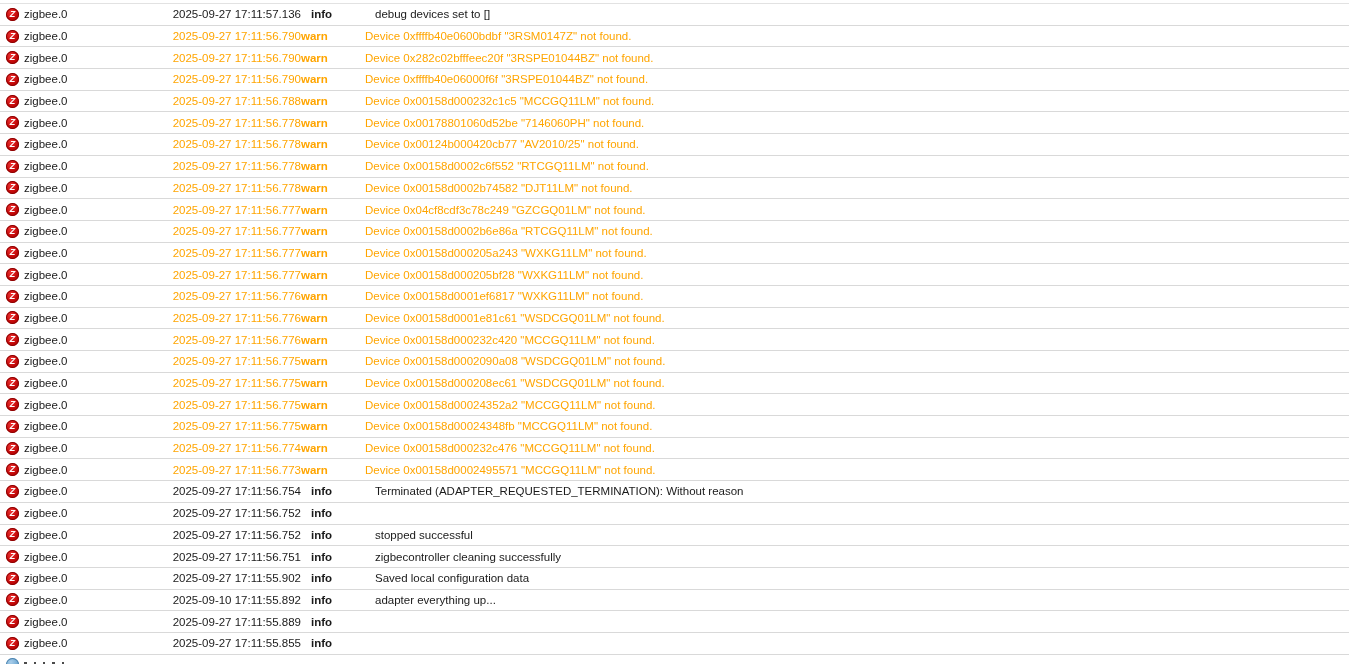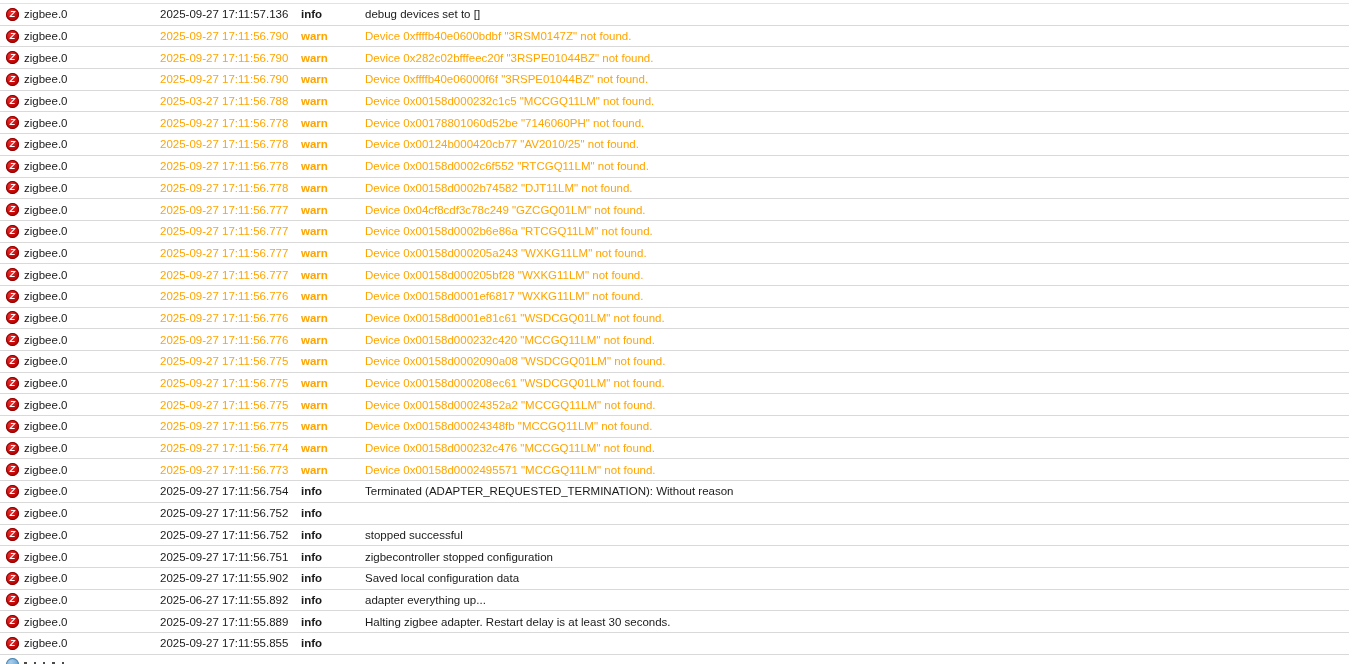--- a/index.html
+++ b/index.html
@@ -57,38 +57,40 @@
     margin-right: 5px;
     flex: 0 0 13px;
   }
   .adapter-icon.blue {
     background: radial-gradient(circle at 38% 32%, #a8cdea 0%, #6fa8d2 60%, #5590bd 100%);
     box-shadow: inset 0 0 0 1px #4d83ad;
   }
   .cell-ts {
     flex: 0 0 141px;
     white-space: nowrap;
+    text-align: right;
   }
   .cell-sev {
     flex: 0 0 64px;
     font-weight: 700;
     white-space: nowrap;
   }
   .cell-msg {
     flex: 1 1 auto;
     white-space: nowrap;
     overflow: hidden;
   }
   .log-row.warn .cell-ts,
   .log-row.warn .cell-sev,
   .log-row.warn .cell-msg {
     color: #ffa500;
   }
   .log-row.info .cell-sev {
     color: #1a1a1a;
+    padding-left: 10px;
   }
   
   .frag {
     display: inline-block;
     height: 3px;
     background: #4a4a4a;
     margin-right: 7px;
     align-self: flex-start;
     margin-top: 4px;
   }
@@ -134,21 +136,21 @@
     </div>
     <div class="cell-ts">2025-09-27 17:11:56.790</div>
     <div class="cell-sev">warn</div>
     <div class="cell-msg">Device 0xffffb40e06000f6f "3RSPE01044BZ" not found.</div>
   </div>
       <div class="log-row warn">
     <div class="cell-source">
       <span class="adapter-icon">Z</span>
       <span>zigbee.0</span>
     </div>
-    <div class="cell-ts">2025-03-27 17:11:56.788</div>
+    <div class="cell-ts">2025-09-27 17:11:56.788</div>
     <div class="cell-sev">warn</div>
     <div class="cell-msg">Device 0x00158d000232c1c5 "MCCGQ11LM" not found.</div>
   </div>
       <div class="log-row warn">
     <div class="cell-source">
       <span class="adapter-icon">Z</span>
       <span>zigbee.0</span>
     </div>
     <div class="cell-ts">2025-09-27 17:11:56.778</div>
     <div class="cell-sev">warn</div>
@@ -324,48 +326,47 @@
     <div class="cell-sev">info</div>
     <div class="cell-msg">stopped successful</div>
   </div>
       <div class="log-row info">
     <div class="cell-source">
       <span class="adapter-icon">Z</span>
       <span>zigbee.0</span>
     </div>
     <div class="cell-ts">2025-09-27 17:11:56.751</div>
     <div class="cell-sev">info</div>
-    <div class="cell-msg">zigbecontroller stopped configuration</div>
+    <div class="cell-msg">zigbecontroller cleaning successfully</div>
   </div>
       <div class="log-row info">
     <div class="cell-source">
       <span class="adapter-icon">Z</span>
       <span>zigbee.0</span>
     </div>
     <div class="cell-ts">2025-09-27 17:11:55.902</div>
     <div class="cell-sev">info</div>
     <div class="cell-msg">Saved local configuration data</div>
   </div>
       <div class="log-row info">
     <div class="cell-source">
       <span class="adapter-icon">Z</span>
       <span>zigbee.0</span>
     </div>
-    <div class="cell-ts">2025-06-27 17:11:55.892</div>
+    <div class="cell-ts">2025-09-10 17:11:55.892</div>
     <div class="cell-sev">info</div>
     <div class="cell-msg">adapter everything up...</div>
   </div>
       <div class="log-row info">
     <div class="cell-source">
       <span class="adapter-icon">Z</span>
       <span>zigbee.0</span>
     </div>
     <div class="cell-ts">2025-09-27 17:11:55.889</div>
     <div class="cell-sev">info</div>
-    <div class="cell-msg">Halting zigbee adapter. Restart delay is at least 30 seconds.</div>
   </div>
       <div class="log-row info">
     <div class="cell-source">
       <span class="adapter-icon">Z</span>
       <span>zigbee.0</span>
     </div>
     <div class="cell-ts">2025-09-27 17:11:55.855</div>
     <div class="cell-sev">info</div>
   </div>
     </div>

